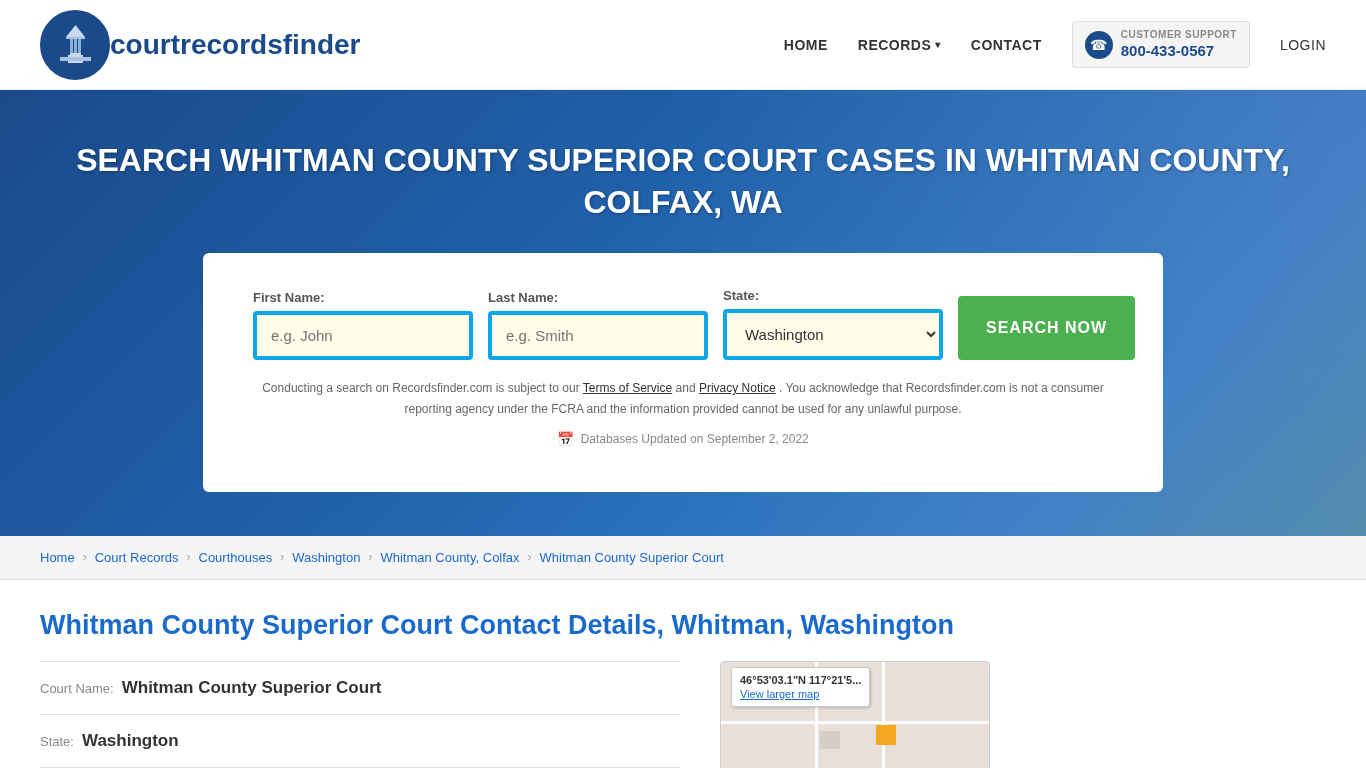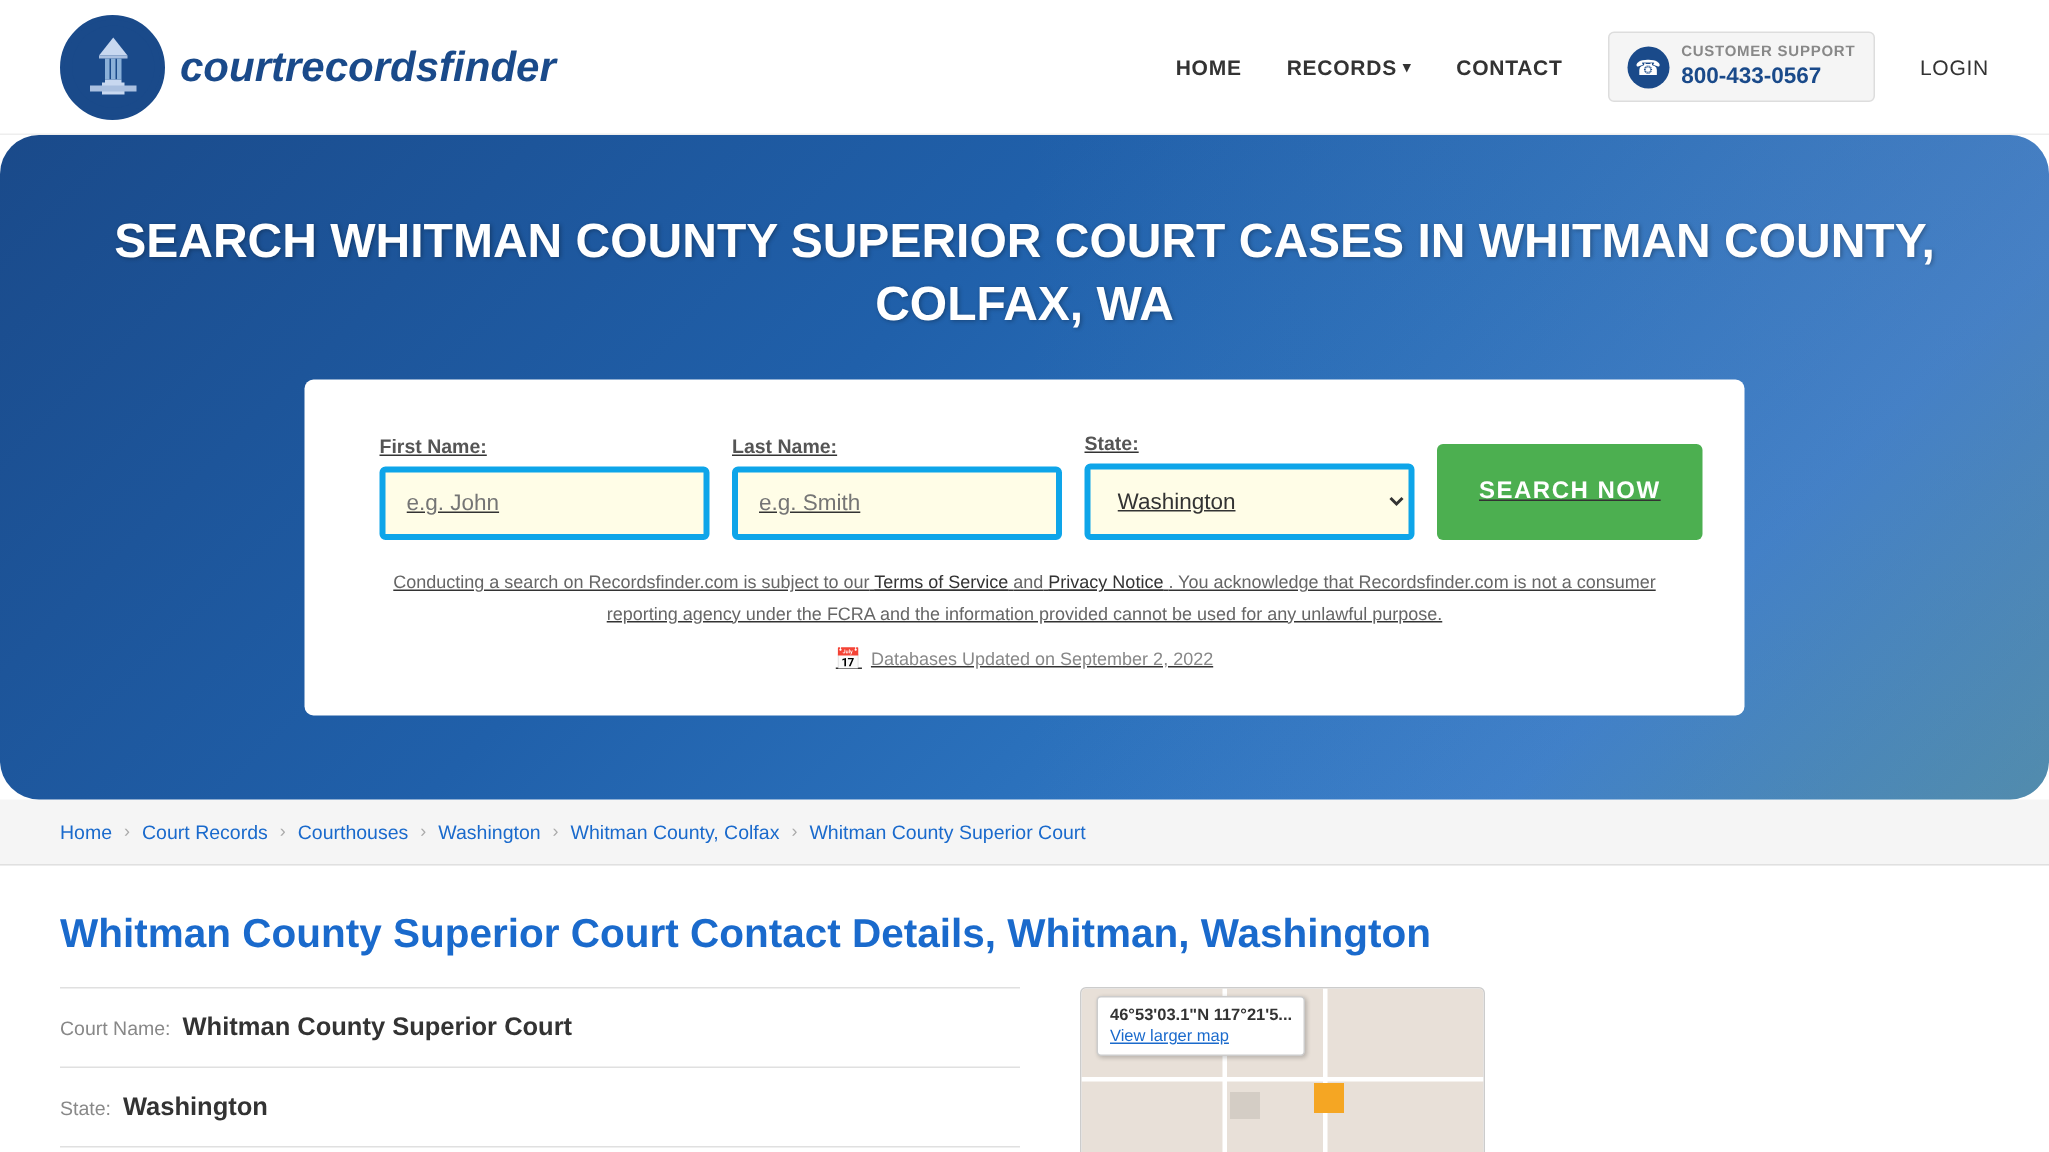--- a/index.html
+++ b/index.html
@@ -11,22 +11,20 @@
       display: flex;
       align-items: center;
       justify-content: space-between;
       padding: 10px 40px;
       border-bottom: 1px solid #eee;
       height: 90px;
     }
     .logo-area {
       display: flex;
       align-items: center;
-      gap: 10px;
-      font-style: italic;
     }
     .logo-circle {
       width: 70px;
       height: 70px;
       border-radius: 50%;
       border: 3px solid #1a4a8a;
       display: flex;
       align-items: center;
       justify-content: center;
       overflow: hidden;
@@ -91,21 +89,20 @@
       letter-spacing: 0.5px;
     }
 
     
     .hero {
       background: linear-gradient(135deg, #1a4a8a 0%, #2060aa 40%, #2a70bb 60%, #3a80cc 80%, #4a90aa 100%);
       position: relative;
       padding: 50px 40px 40px;
       min-height: 420px;
       overflow: hidden;
-      border-radius: 26px;
     }
     .hero-bg {
       position: absolute;
       right: 0;
       top: 0;
       width: 50%;
       height: 100%;
       background: linear-gradient(to right, transparent, rgba(100,130,180,0.3));
       pointer-events: none;
     }
@@ -117,26 +114,25 @@
       text-transform: uppercase;
       margin-bottom: 30px;
       text-shadow: 1px 1px 3px rgba(0,0,0,0.3);
       line-height: 1.3;
       position: relative;
       z-index: 2;
     }
     .search-card {
       background: #fff;
       border-radius: 6px;
-      padding: 35px 50px 30px;
+      padding: 35px 50px 45px;
       max-width: 960px;
-      margin: 16px auto;
+      margin: 4px auto;
       position: relative;
       z-index: 2;
-      text-decoration: underline;
     }
     .search-fields {
       display: flex;
       gap: 15px;
       align-items: flex-end;
       margin-bottom: 18px;
     }
     .field-group {
       display: flex;
       flex-direction: column;

